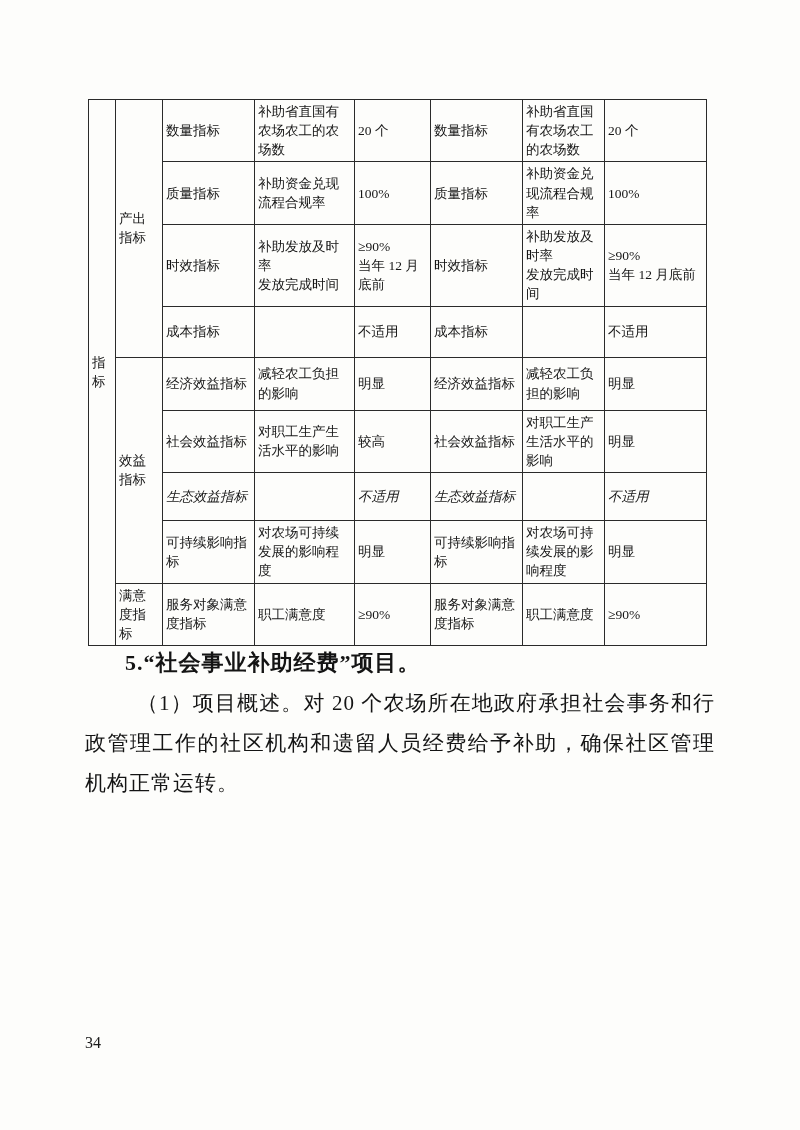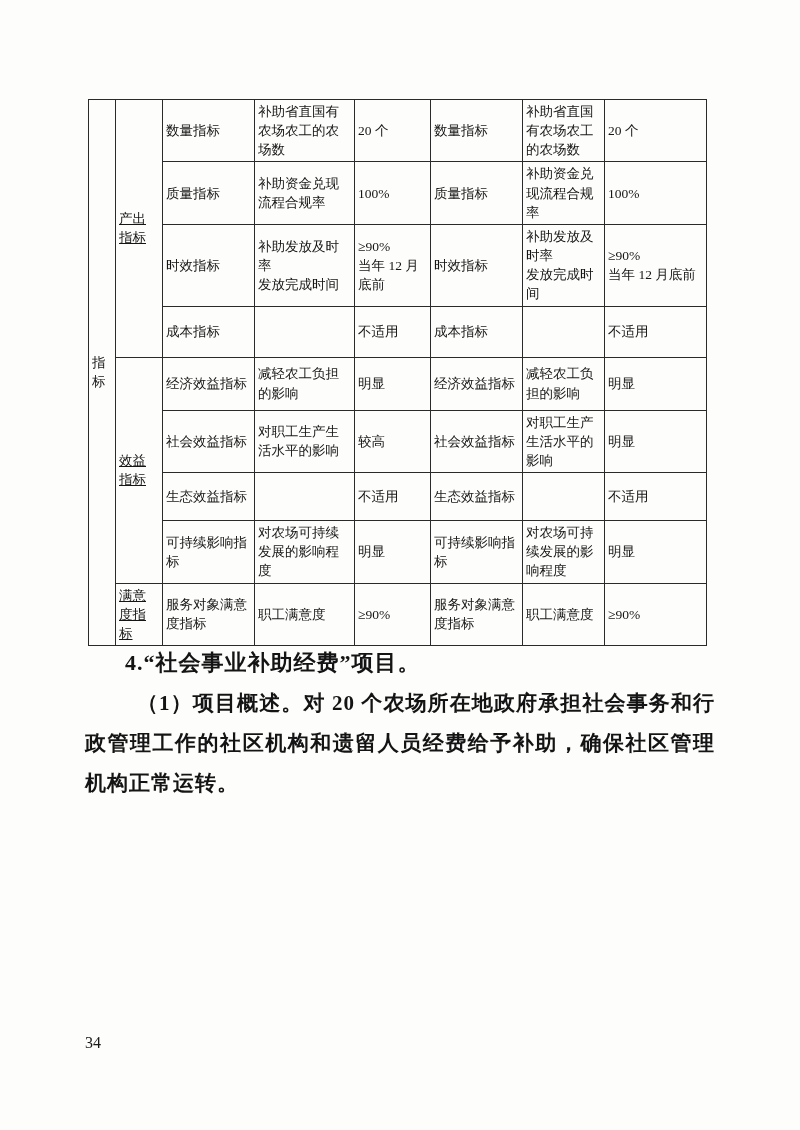--- a/index.html
+++ b/index.html
@@ -30,50 +30,49 @@
     text-align:left;
     overflow:hidden;
     word-break:break-all;
   }
   td.corner{
     vertical-align:top;
     padding-top:5px;
     letter-spacing:0;
     margin-left:48px;
   }
-  td.group{ text-align:center;text-decoration:underline; }
+  td.group{ text-align:center; }
   td.desc{
     text-align:left;
     white-space:pre-line;
     padding-left:4px;
   }
   td.val{ white-space:pre-line; }
   tr.r1{height:60px;} tr.r2{height:58px;} tr.r3{height:78px;}
   tr.r4{height:51px;} tr.r5{height:53px;} tr.r6{height:61px;}
-  tr.r7{height:48px;} tr.r8{height:61px;padding-left:36px;} tr.r9{height:54px;margin-left:28px;}
+  tr.r7{height:48px;font-style:italic;} tr.r8{height:61px;padding-left:36px;} tr.r9{height:54px;margin-left:28px;}
   
   .bodytext{
     position:absolute;left:85px;top:643px;width:630px;
   }
   .sec-heading{
     font-size:22px;
     font-weight:bold;
     line-height:40px;
     text-indent:40px;
     letter-spacing:1px;
     margin:0;
   }
   .para{
     font-size:21px;
     line-height:40px;
     text-align:justify;
     text-indent:52px;
     letter-spacing:1px;
     margin:0;
-    font-weight:bold;
   }
   .pagenum{
     position:absolute;left:85px;top:1034px;width:630px;
     text-align:left;
     font-size:16px;
     color:#1a1a1a;
   }
 </style>
 </head>
 <body>
@@ -169,19 +168,19 @@
         <td class="desc">职工满意度</td>
         <td class="val">≥90%</td>
         <td>服务对象满意度指标</td>
         <td class="desc">职工满意度</td>
         <td class="val">≥90%</td>
       </tr>
     </tbody>
   </table>
 
   <div class="bodytext">
-    <h3 class="sec-heading">4.“社会事业补助经费”项目。</h3>
+    <h3 class="sec-heading">5.“社会事业补助经费”项目。</h3>
     <p class="para">（1）项目概述。对 20 个农场所在地政府承担社会事务和行政管理工作的社区机构和遗留人员经费给予补助，确保社区管理机构正常运转。</p>
   </div>
 
   <div class="pagenum">34</div>
 
 </div>
 
 </body></html>

